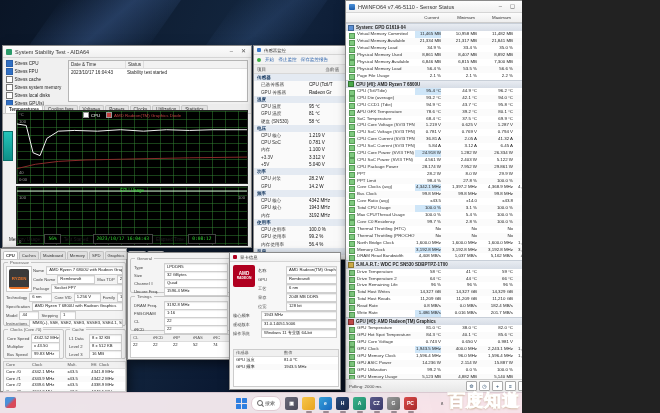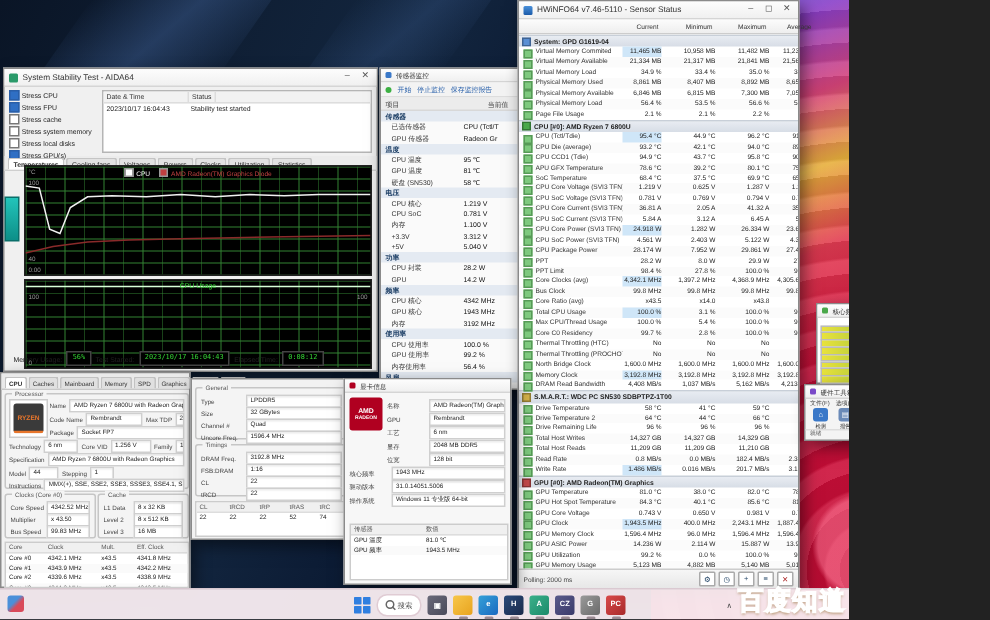--- a/index.html
+++ b/index.html
@@ -1,17 +1,17 @@
 <!DOCTYPE html>
 <html><head>
 <meta charset="utf-8">
 <style>
   html,body{margin:0;padding:0;background:#222;}
   #desktop{position:relative;width:522px;height:413px;overflow:hidden;
-    font-family:"Liberation Sans",sans-serif;background:linear-gradient(115deg,#0a1526 0%,#13263f 38%,#0b1a33 55%,#0a1526 75%);padding-left:44px;}
+    font-family:"Liberation Sans",sans-serif;background:linear-gradient(115deg,#0a1526 0%,#13263f 38%,#0b1a33 55%,#0a1526 75%);}
   .streak{position:absolute;background:linear-gradient(115deg,rgba(70,110,170,0) 0%,rgba(80,120,185,.35) 50%,rgba(70,110,170,0) 100%);transform:skewX(-35deg);}
   #wall-right{position:absolute;right:0;top:0;width:132px;height:413px;
     background:
       radial-gradient(circle at 108% 88%, rgba(255,120,150,.55) 0 8%, rgba(255,120,150,0) 9%),
       repeating-radial-gradient(circle at 112% 92%, rgba(255,255,255,.10) 0 9px, rgba(0,0,0,.08) 11px 22px),
       linear-gradient(160deg,#4a55d8 0%,#8a3fc8 10%,#d8447a 22%,#e8b03c 33%,#e23a52 45%,#d40f3c 62%,#c00d34 100%);}
   .win{position:absolute;background:#f0f0f0;border:1px solid #8a8a8a;box-shadow:3px 4px 10px rgba(0,0,0,.5);box-sizing:border-box;}
   .titlebar{height:11px;background:linear-gradient(#fdfdfd,#f0f0f0);border-bottom:1px solid #d5d5d5;display:flex;align-items:center;padding:0 3px;gap:3px;font-size:5.5px;color:#333;}
   .titlebar .t{flex:1;white-space:nowrap;overflow:hidden;}
   .wbtn{width:9px;text-align:center;font-size:6px;color:#555;line-height:9px;}

